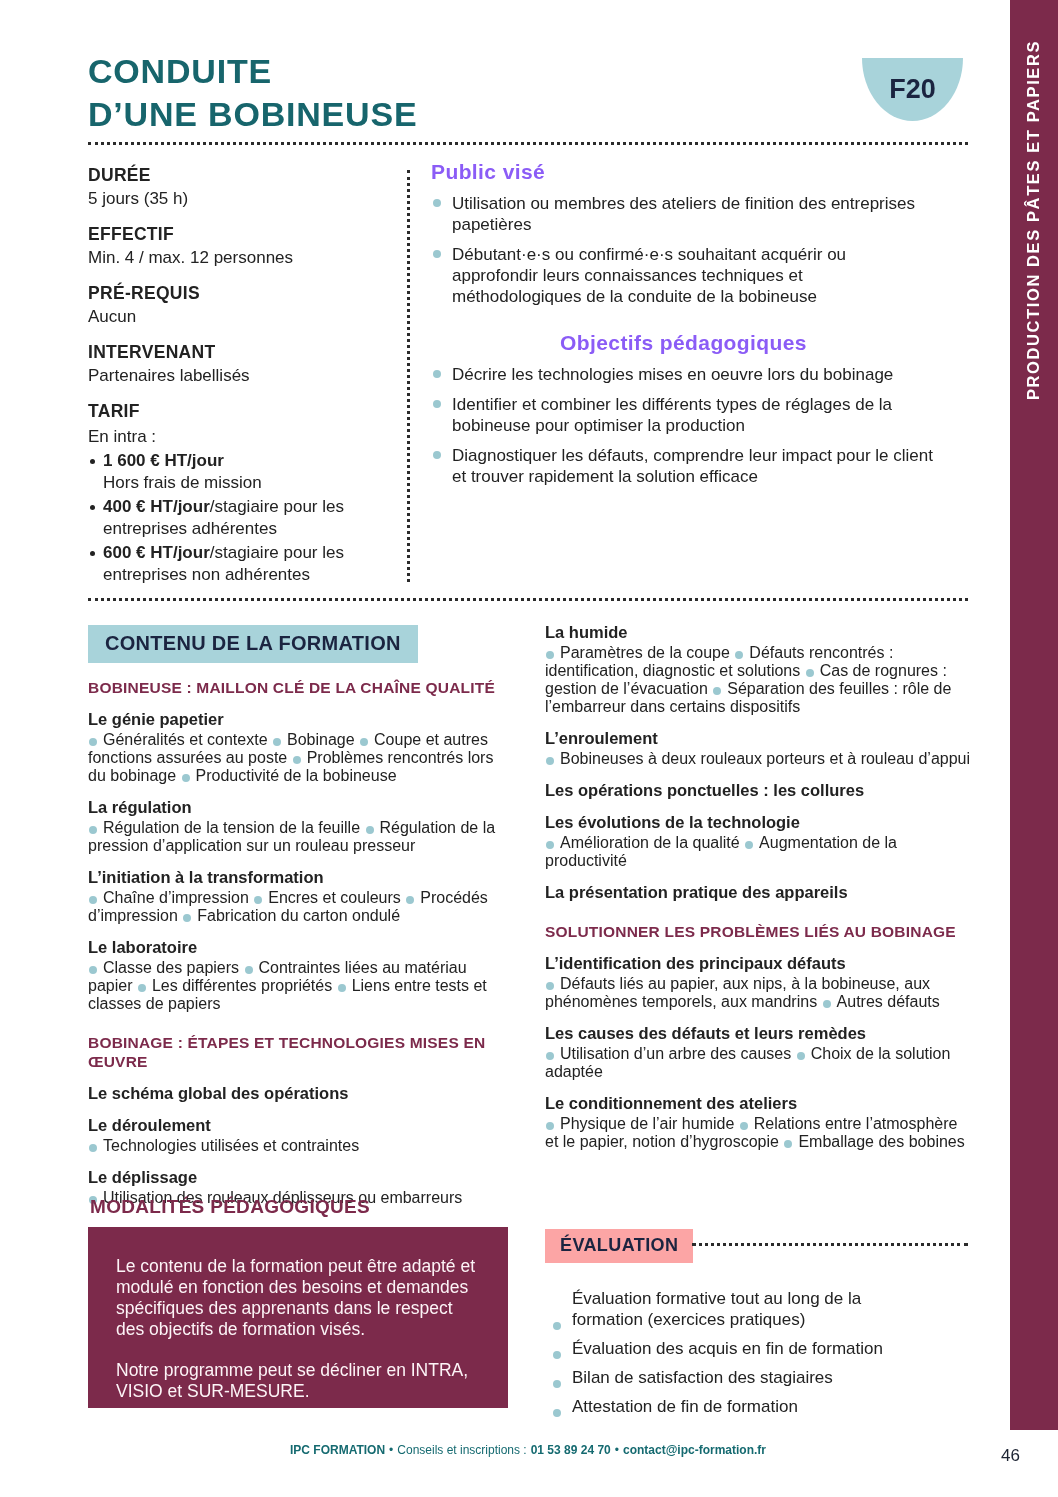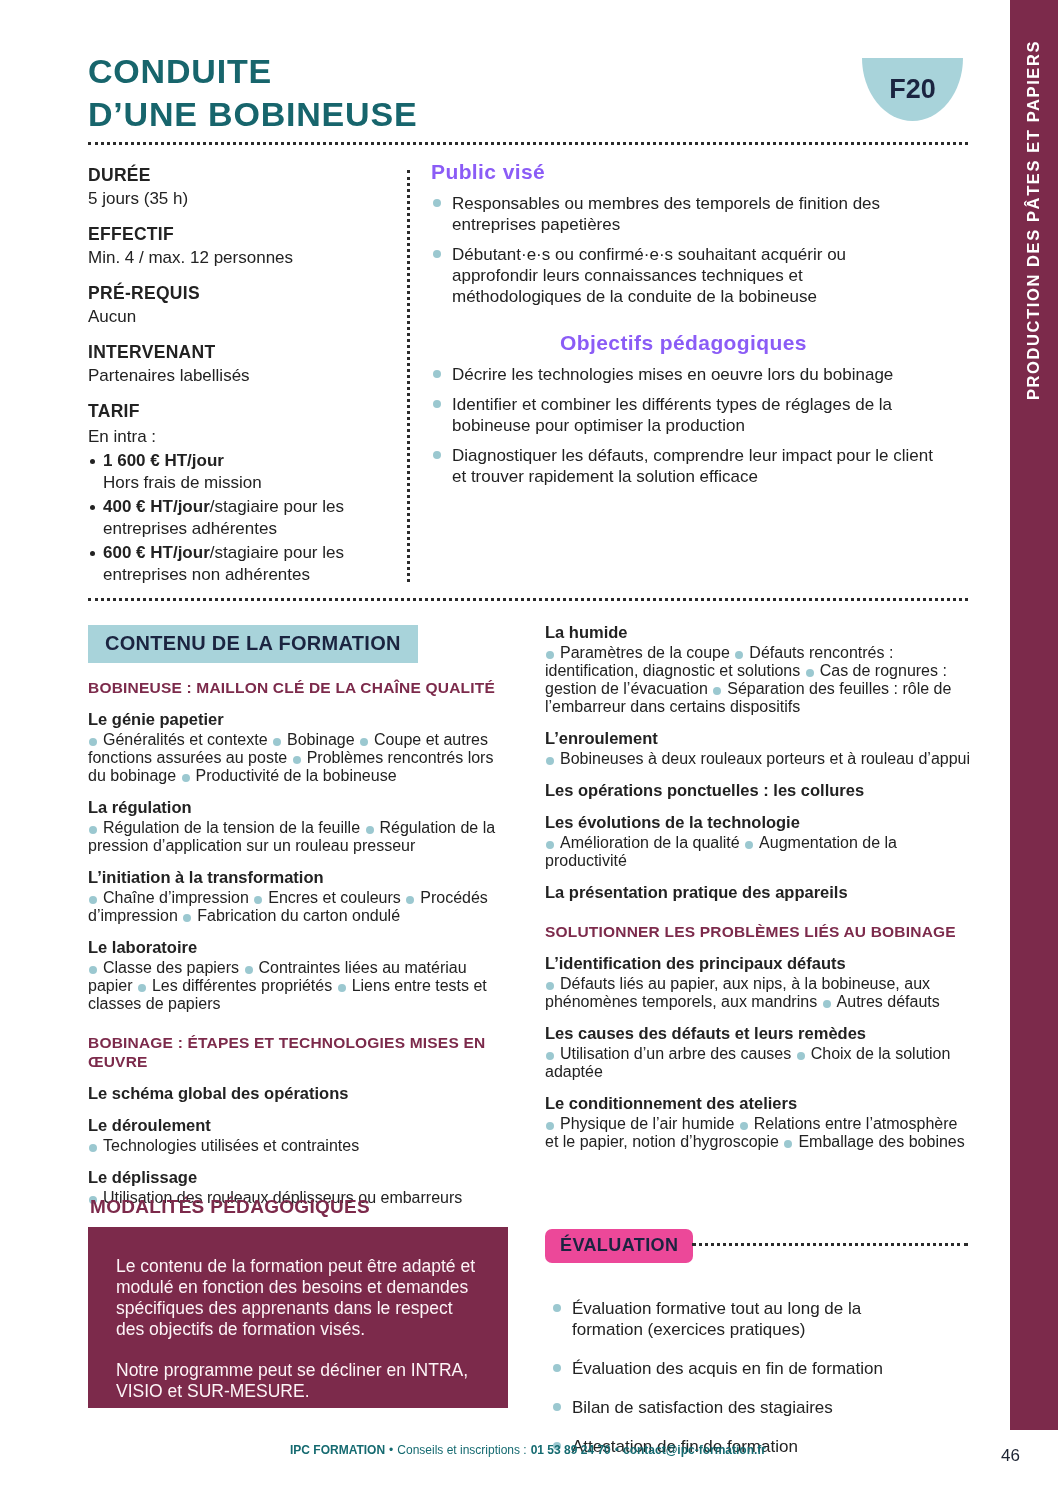--- a/index.html
+++ b/index.html
@@ -53,25 +53,25 @@
         margin:0 6px 0 1px;vertical-align:-1px;}
   
   .modalites-head{position:absolute;left:90px;top:1196px;margin:0;color:#7c2a4b;
         font-size:19px;font-weight:800;letter-spacing:0.3px;}
   .modalites-box{position:absolute;left:88px;top:1227px;width:420px;height:181px;
         background:#7c2a4b;color:#fdf4f7;box-sizing:border-box;padding:29px 24px 0 28px;
         font-size:17.5px;line-height:21px;}
   .modalites-box p{margin:0;}
   .modalites-box p + p{margin-top:20px;}
   
-  .eval-head{position:absolute;left:545px;top:1229px;background:#ec4899;color:#1b2440;
-        font-weight:800;font-size:18px;padding:6px 15px 7px;letter-spacing:0.4px;border-radius:7px;}
+  .eval-head{position:absolute;left:545px;top:1229px;background:#fca5a5;color:#1b2440;
+        font-weight:800;font-size:18px;padding:6px 15px 7px;letter-spacing:0.4px;}
   .eval-rule{position:absolute;left:692px;top:1243px;width:276px;border-top:3px dotted #2b2b2b;height:0;}
   .eval-list{position:absolute;left:551px;top:1276px;width:350px;}
-  .eval-list .brow{margin-top:18px;}
+  .eval-list .brow{margin-top:8px;align-items:flex-end;}
   
   .footer{position:absolute;left:88px;top:1443px;width:880px;text-align:center;
         font-size:12px;color:#156a70;}
   .footer span{margin:0 2px;}
   .pagenum{position:absolute;left:1001px;top:1446px;font-size:17px;color:#1d2433;}
 </style>
 </head>
 <body>
 
 <div class="page">
@@ -126,21 +126,21 @@
     </div>
   </section>
 
   <div class="vrule"></div>
 
   <section class="audience">
     <h2 class="script-head">Public visé</h2>
     <div class="blist">
         <div class="brow">
           <span class="dot"></span>
-          <span>Responsables ou membres des temporels de finition des entreprises papetières</span>
+          <span>Utilisation ou membres des ateliers de finition des entreprises papetières</span>
         </div>
         <div class="brow">
           <span class="dot"></span>
           <span>Débutant·e·s ou confirmé·e·s souhaitant acquérir ou approfondir leurs connaissances techniques et méthodologiques de la conduite de la bobineuse</span>
         </div>
       </div>
     <h2 class="script-head mt">Objectifs pédagogiques</h2>
     <div class="blist">
         <div class="brow">
           <span class="dot"></span>

